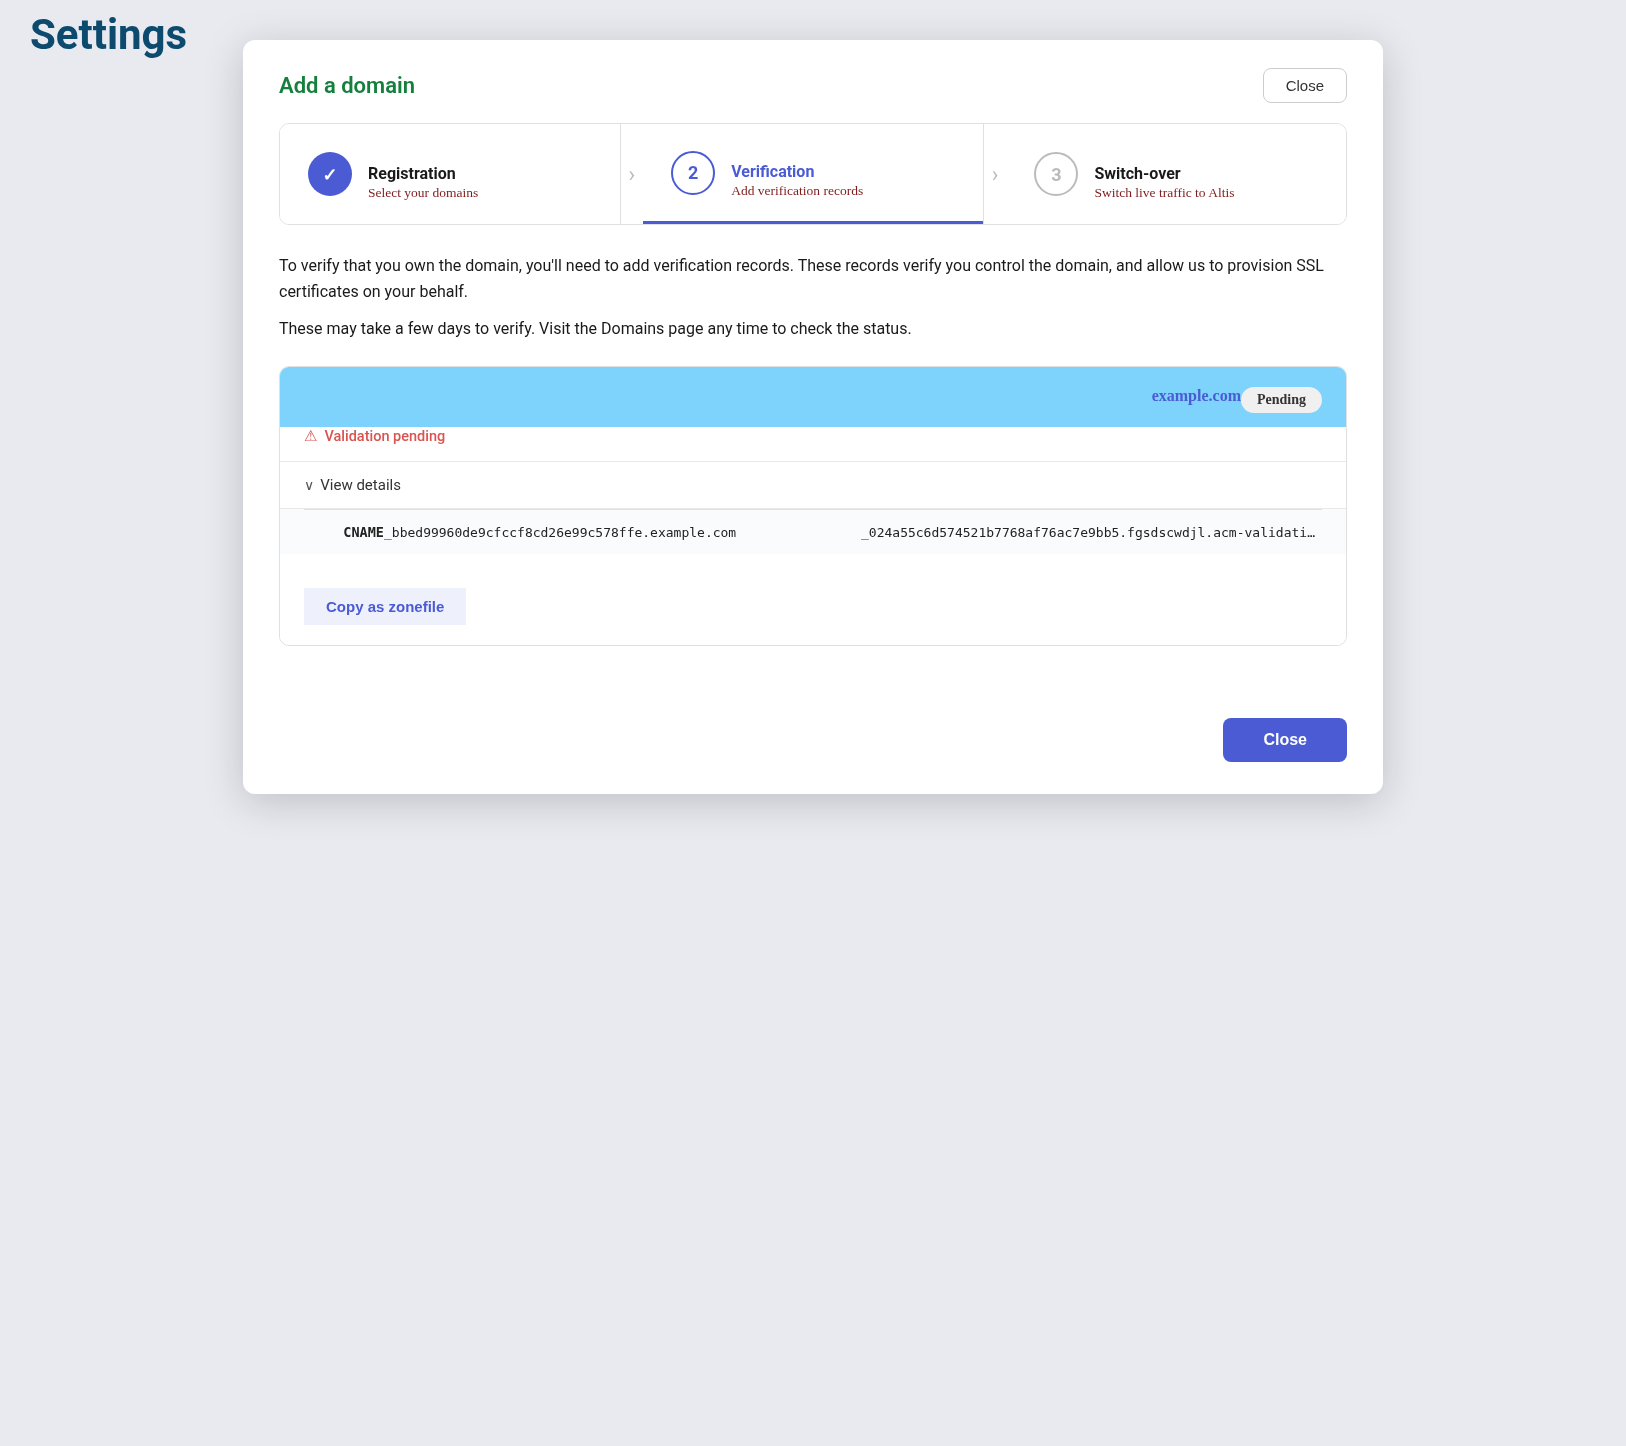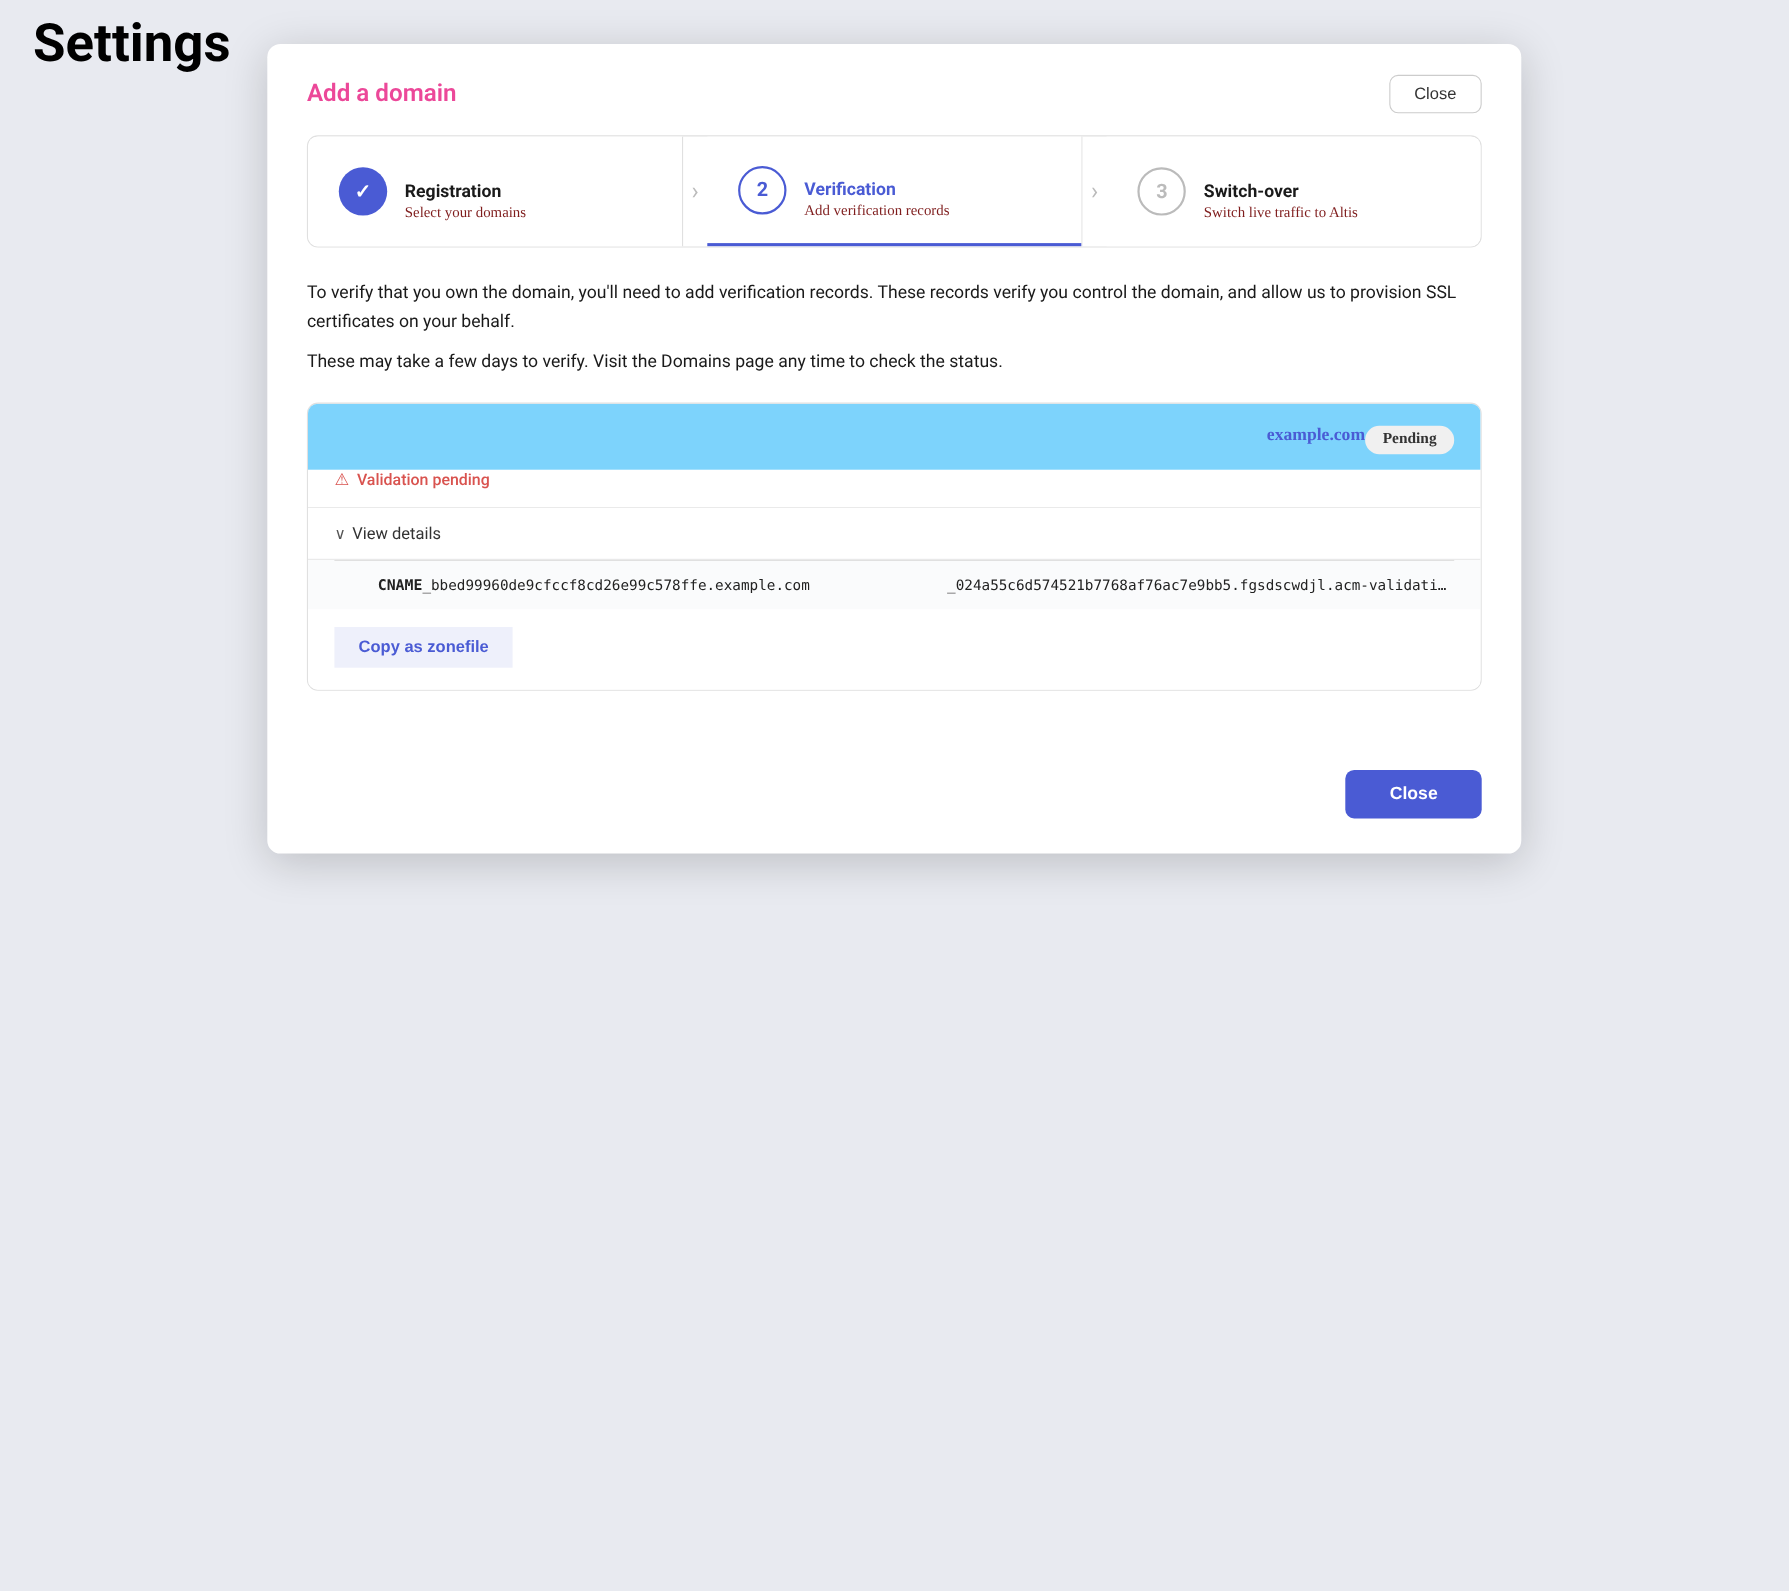--- a/index.html
+++ b/index.html
@@ -24,21 +24,21 @@
     .modal-header {
       display: flex;
       justify-content: space-between;
       align-items: center;
       padding: 28px 36px 20px 36px;
       border-bottom: none;
     }
     .modal-title {
       font-size: 22px;
       font-weight: 600;
-      color: #ec4899;
+      color: #15803d;
     }
     .close-btn-top {
       border: 1.5px solid #ccc;
       background: #fff;
       border-radius: 8px;
       padding: 8px 22px;
       font-size: 15px;
       cursor: pointer;
       color: #333;
       font-weight: 500;
@@ -282,20 +282,21 @@
     }
     .copy-btn {
       background: #eef0fb;
       border: none;
       border-radius: 0;
       padding: 10px 22px;
       font-size: 15px;
       font-weight: 600;
       color: #4a5bd4;
       cursor: pointer;
+      margin-top: 18px;
     }
 
     
     .modal-footer {
       display: flex;
       justify-content: flex-end;
       padding: 18px 36px 32px 36px;
     }
     .close-btn-bottom {
       background: #4a5bd4;
@@ -306,23 +307,23 @@
       font-size: 16px;
       font-weight: 600;
       cursor: pointer;
     }
 
     
     .bg-title {
       position: fixed;
       top: 0;
       left: 0;
-      font-size: 48px;
-      font-weight: 700;
-      color: #000000;
+      font-size: 42px;
+      font-weight: 700;
+      color: #0c4a6e;
       padding: 10px 30px;
       pointer-events: none;
       user-select: none;
     }
   </style>
 </head>
 <body>
 
 <div class="bg-title">Settings</div>
 

